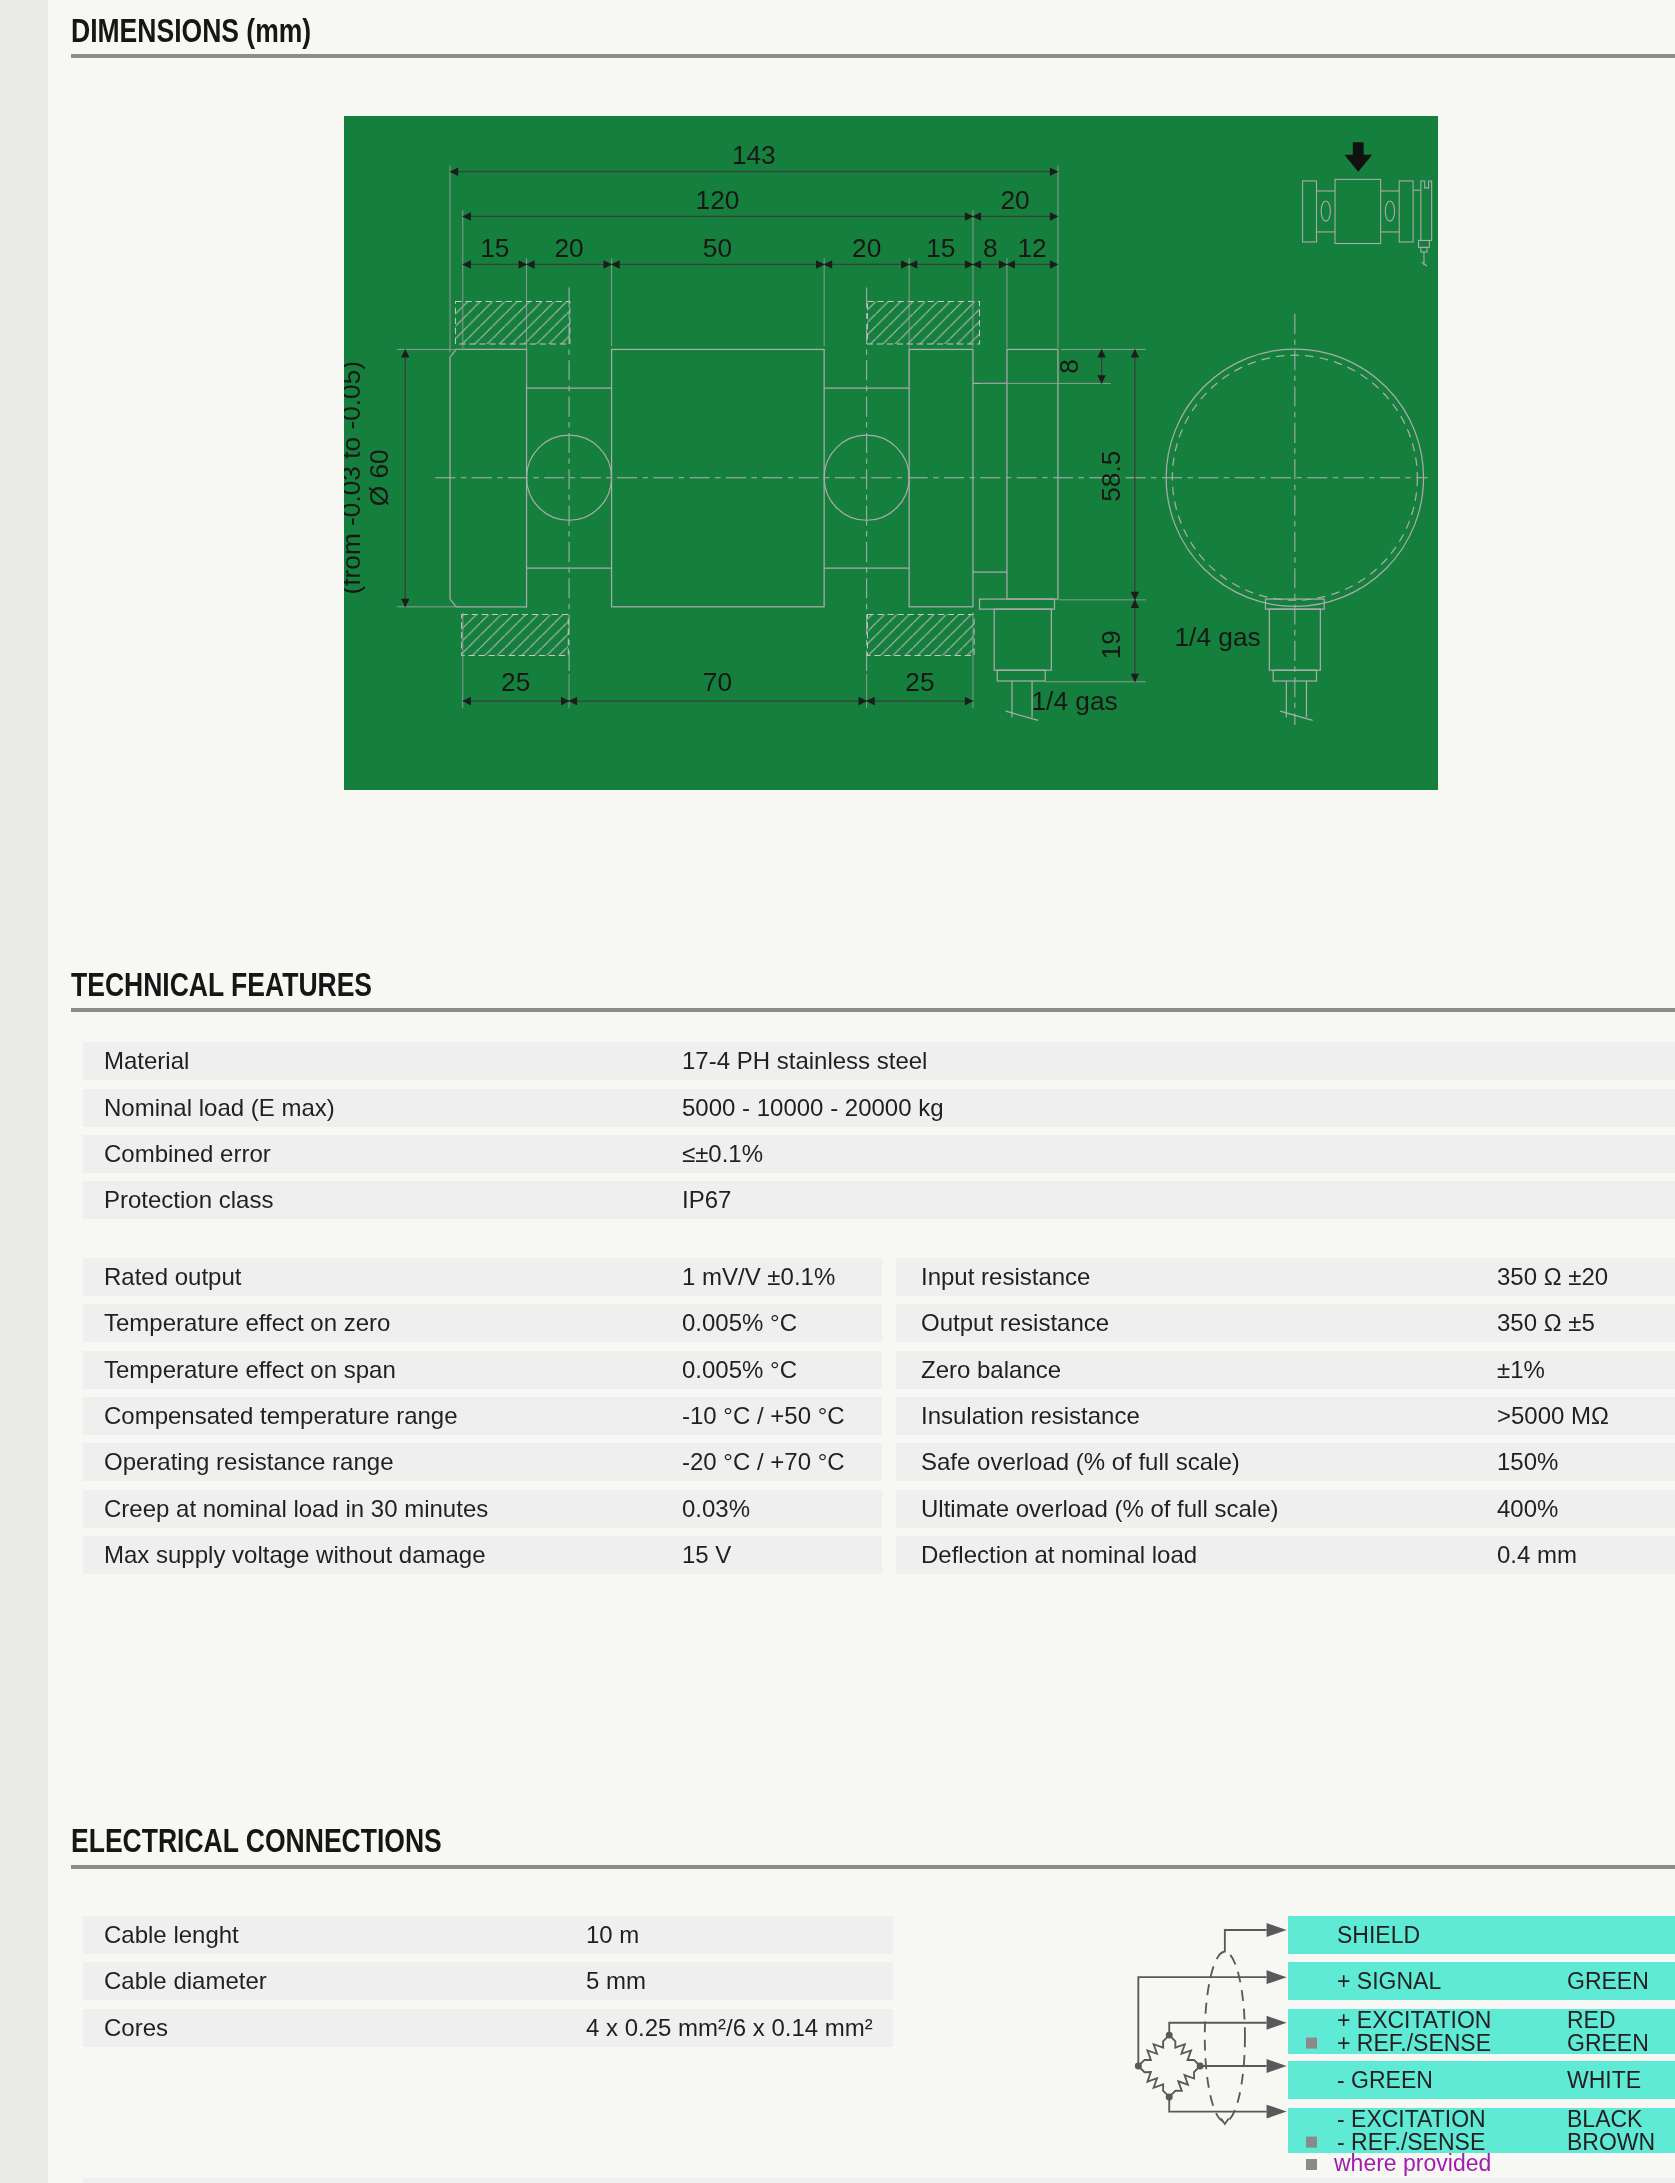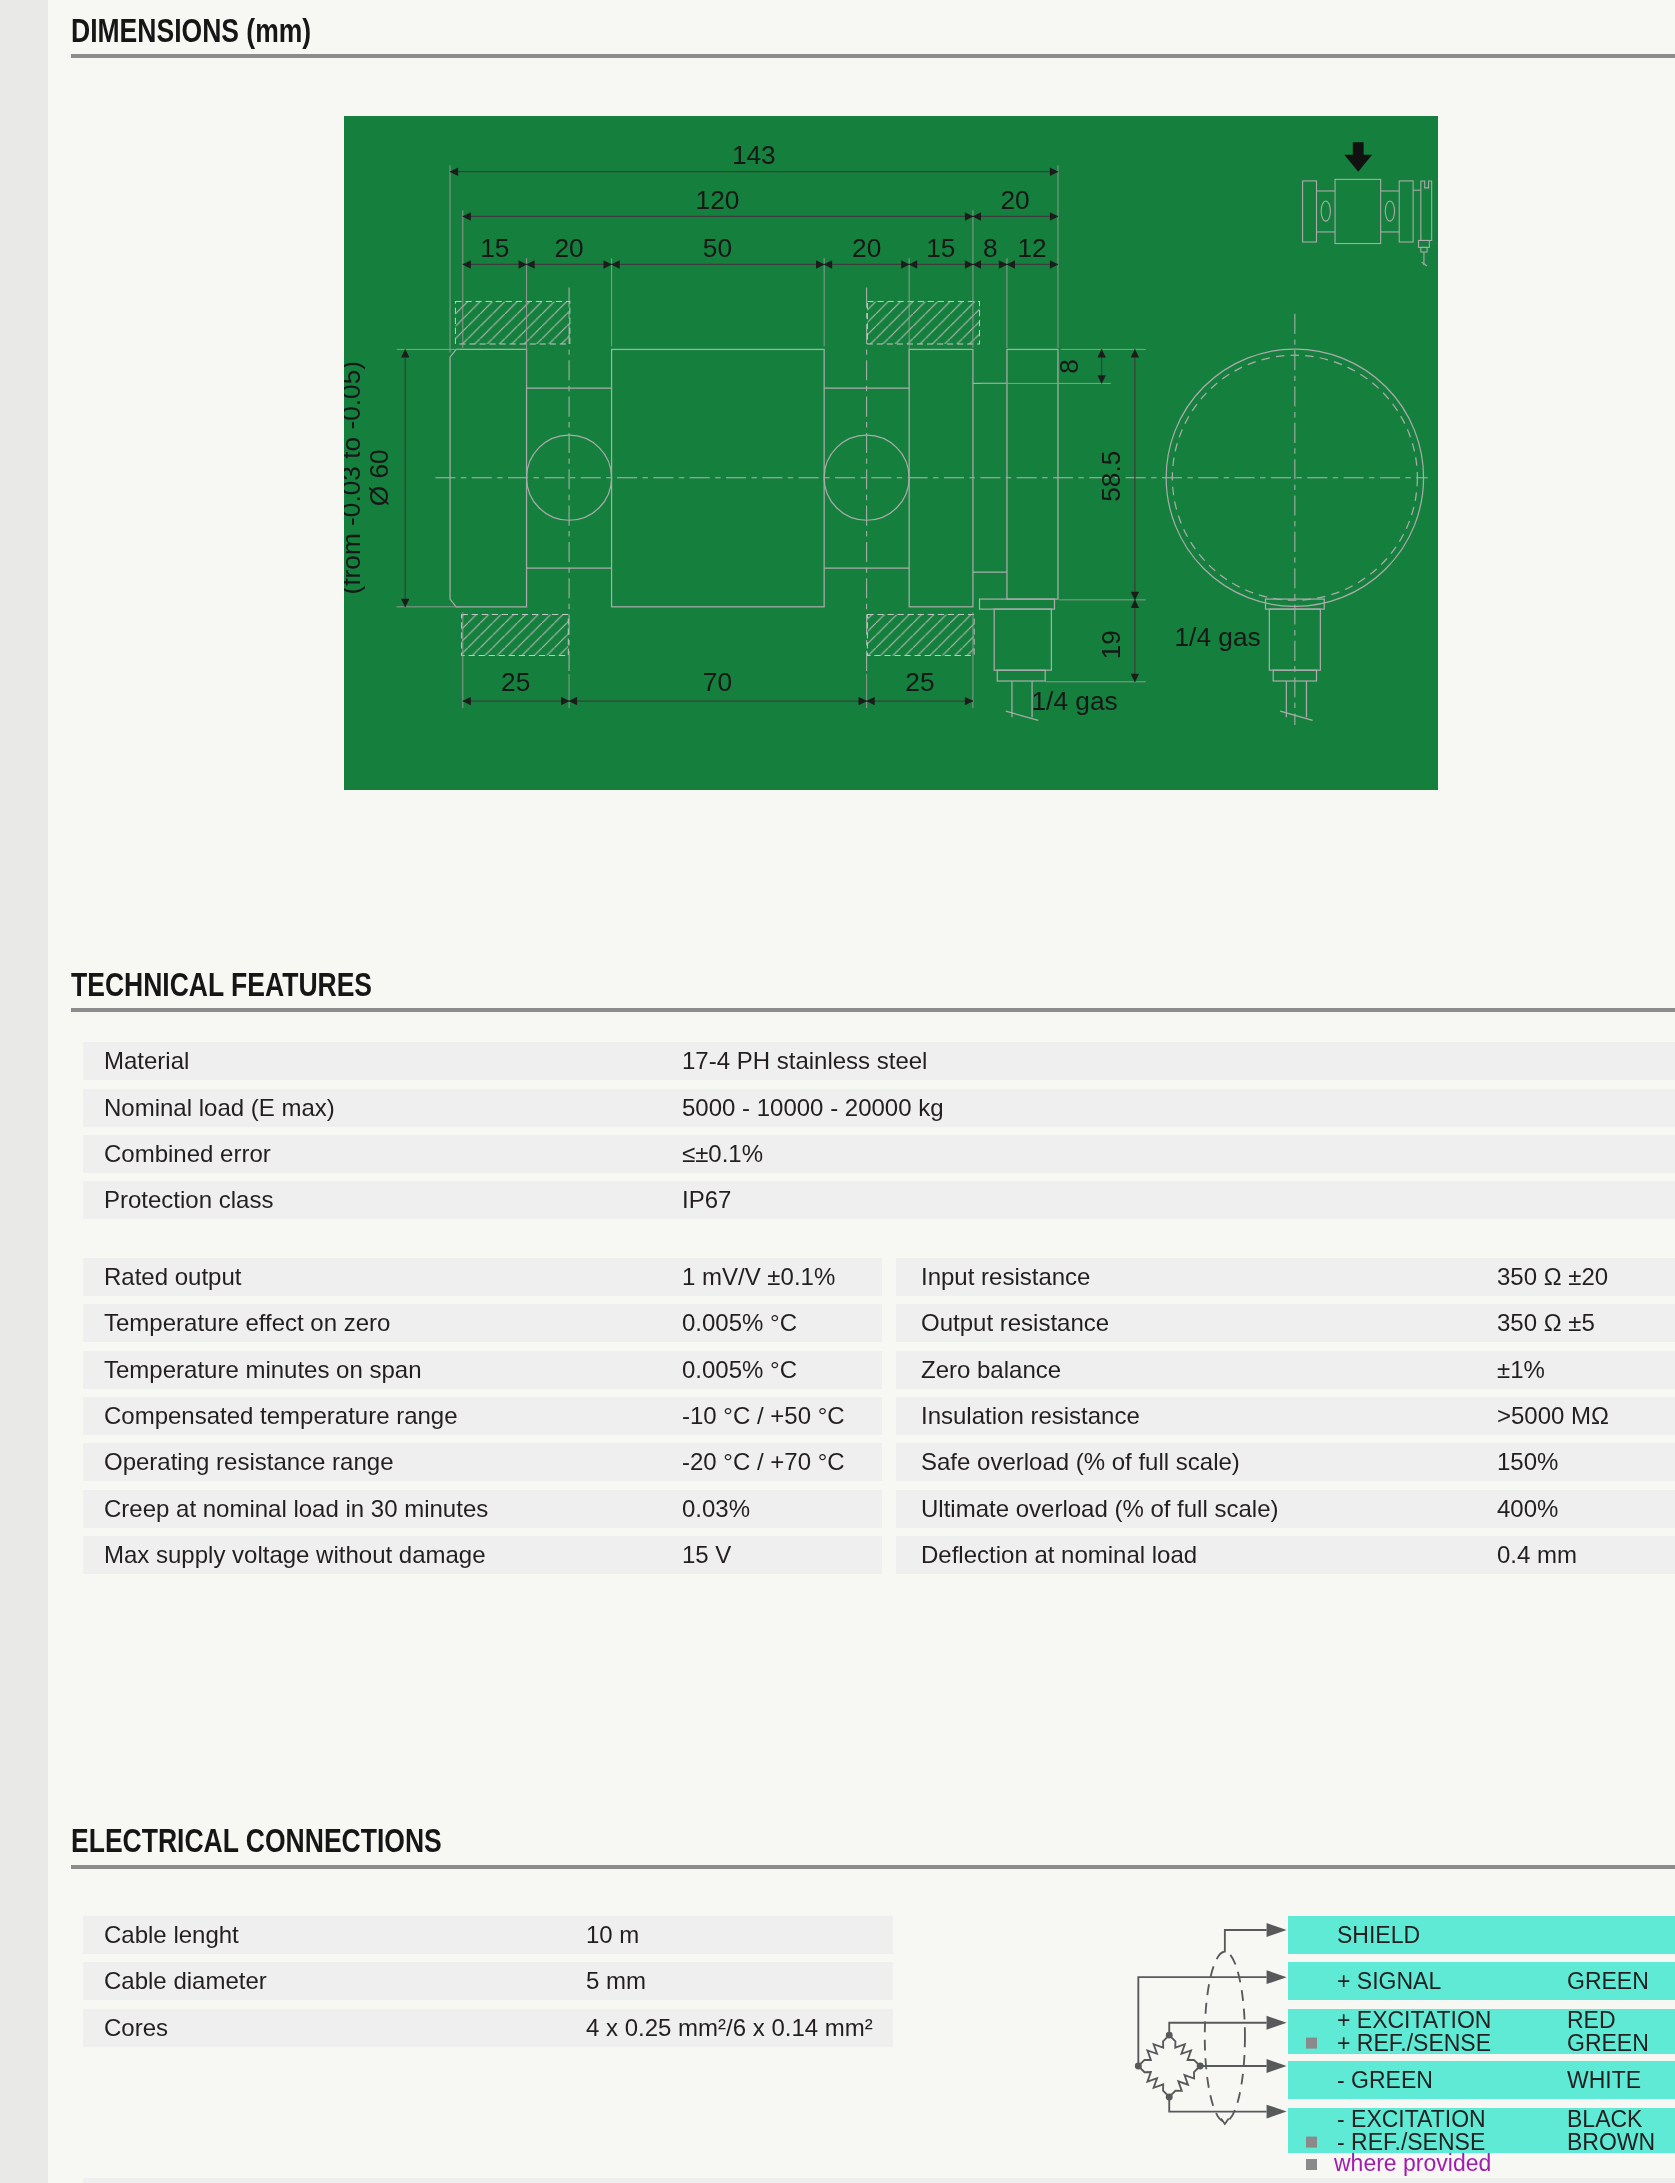--- a/index.html
+++ b/index.html
@@ -242,21 +242,21 @@
 
   <div class="trow g2l" style="top:1258px">
     <span class="lbl">Rated output</span>
     <span class="val">1 mV/V ±0.1%</span>
   </div>
   <div class="trow g2l" style="top:1304px">
     <span class="lbl">Temperature effect on zero</span>
     <span class="val">0.005% °C</span>
   </div>
   <div class="trow g2l" style="top:1351px">
-    <span class="lbl">Temperature minutes on span</span>
+    <span class="lbl">Temperature effect on span</span>
     <span class="val">0.005% °C</span>
   </div>
   <div class="trow g2l" style="top:1397px">
     <span class="lbl">Compensated temperature range</span>
     <span class="val">-10 °C / +50 °C</span>
   </div>
   <div class="trow g2l" style="top:1443px">
     <span class="lbl">Operating resistance range</span>
     <span class="val">-20 °C / +70 °C</span>
   </div>

